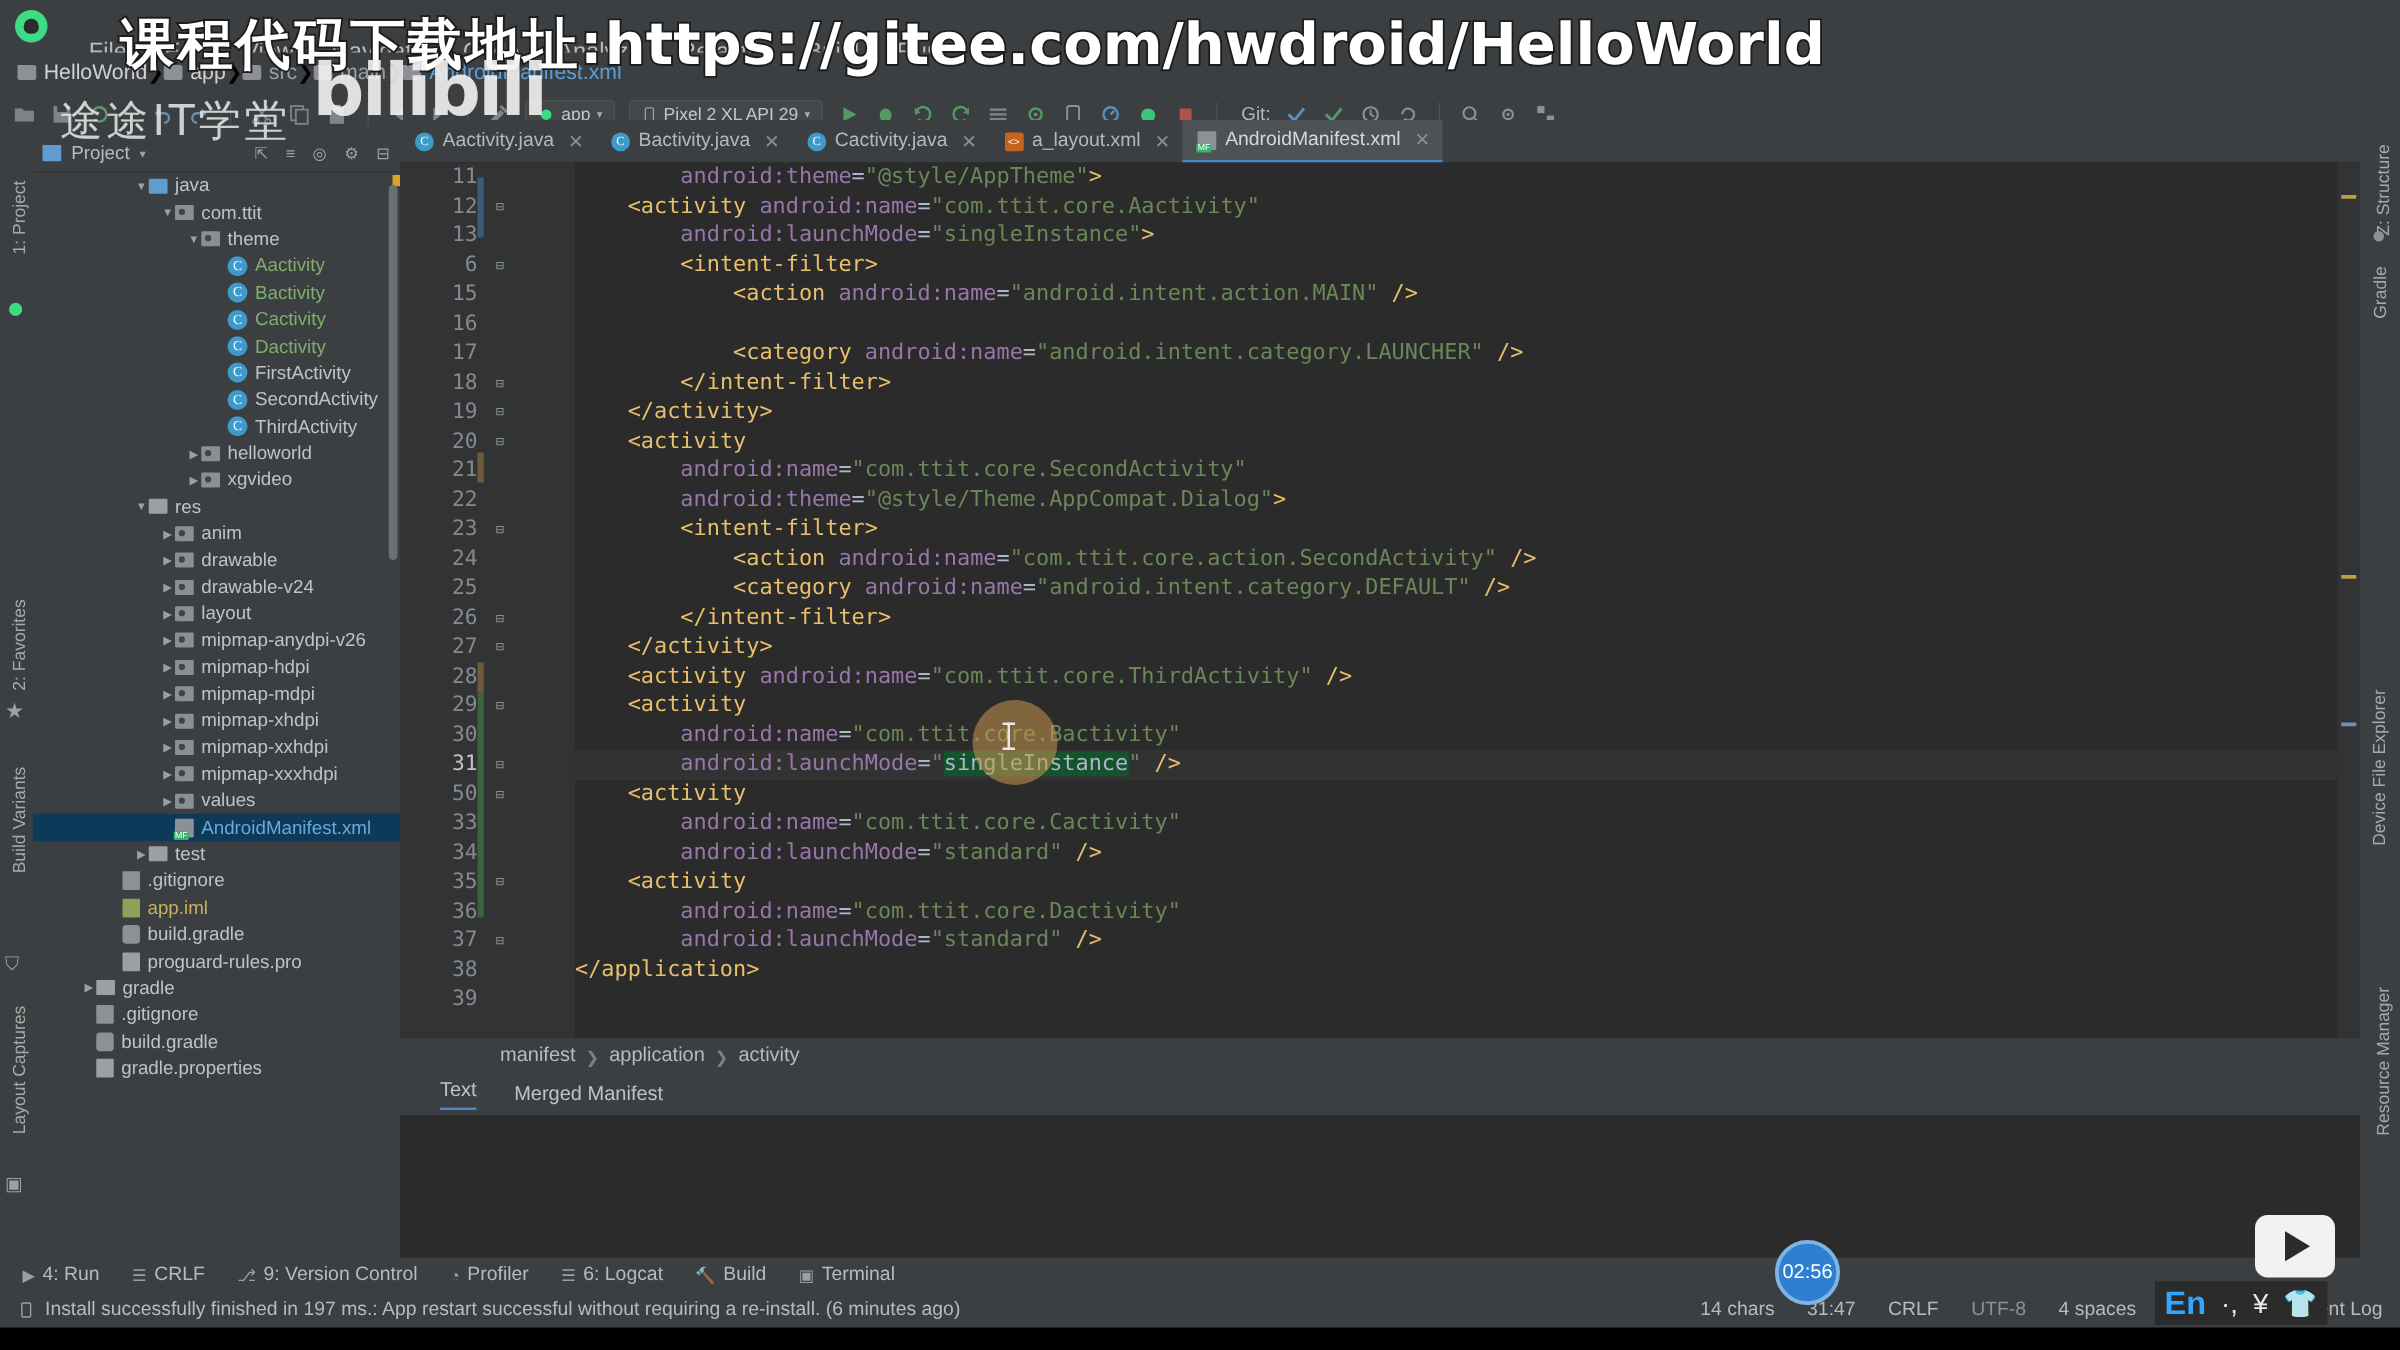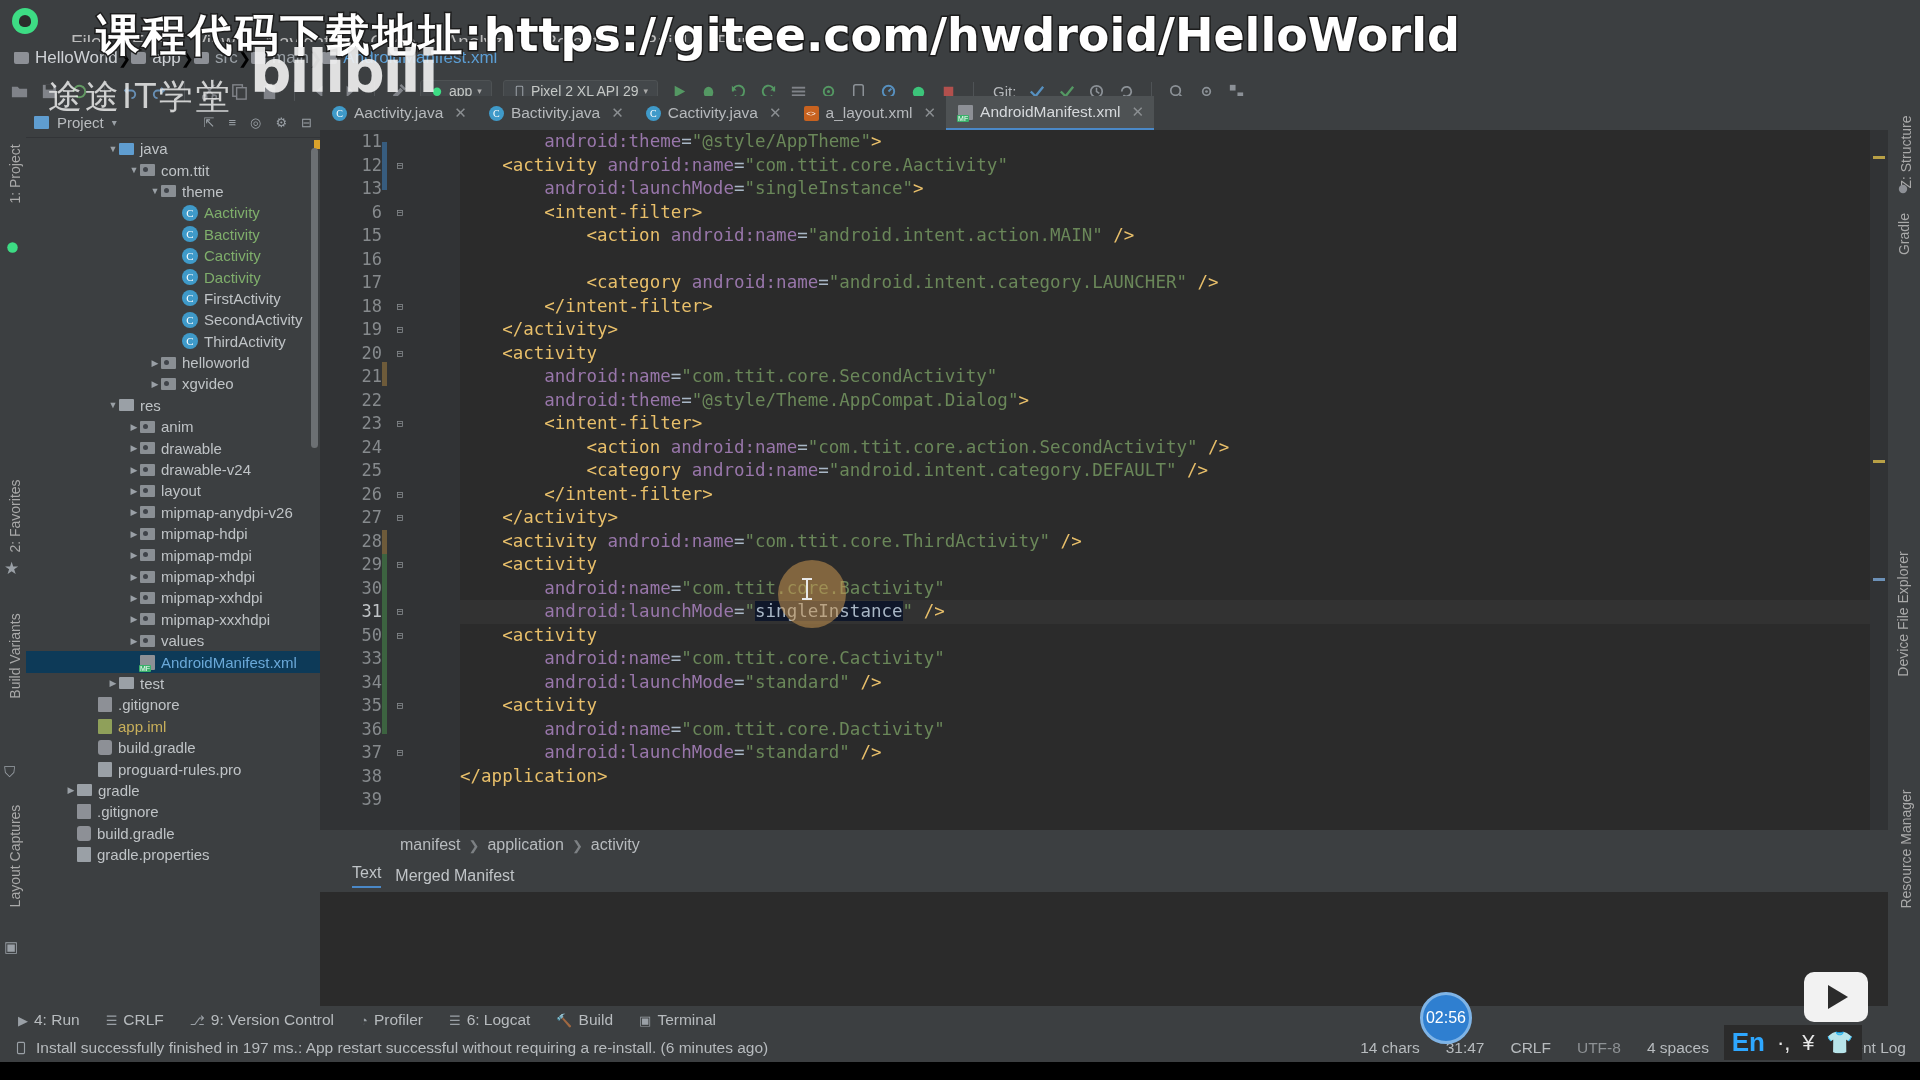--- a/index.html
+++ b/index.html
@@ -101,29 +101,29 @@
   .foldcol { position:absolute; left:68px; top:0; width:24px; }
   .fold { height:23.5px; display:flex; align-items:center; justify-content:center; color:#8a8f92; font-size:11px;}
   .vcsbar { position:absolute; left:62px; top:0; width:5px; height:700px; }
   .codelines { position:absolute; left:140px; top:0; right:0; }
   .cline { height:23.5px; line-height:23.5px; white-space:pre; color:#a9b7c6; }
   .cline.cur { background:#323232; }
   .tag { color:#e8bf6a; }
   .attr { color:#9876aa; }
   .eq { color:#a9b7c6; }
   .val { color:#6a8759; }
-  .sel { background:#0f172a; color:#a9b7c6; }
+  .sel { background:#14532d; color:#a9b7c6; }
 
   .rightgutter { position:absolute; right:0; top:0; width:18px; height:700px; background:#313335; }
 
   .breadcrumbs2 { height:30px; background:#3c3f41; display:flex; align-items:center;
     padding-left:80px; color:#b7bbbe; font-size:16px; gap:8px; }
   .breadcrumbs2 .s { color:#7d8184; font-size:13px; }
   .edtabs2 { height:32px; background:#3c3f41; display:flex; align-items:center;
-    padding-left:32px; gap:14px; color:#c0c4c7; font-size:16px; }
+    padding-left:32px; gap:30px; color:#c0c4c7; font-size:16px; }
   .edtabs2 .act { border-bottom:2px solid #4a88c7; padding-bottom:4px; }
 
   
   .rightstrip { position:absolute; right:0; top:96px; width:32px; height:912px; background:#3c3f41; }
 
   
   .bottombar { position:absolute; left:0; bottom:46px; width:1920px; height:28px;
     background:#3c3f41; display:flex; align-items:center; padding-left:18px; gap:26px;
     color:#b7bbbe; font-size:15.5px; }
   .bottombar .bi { display:flex; align-items:center; gap:6px; white-space:nowrap; }

